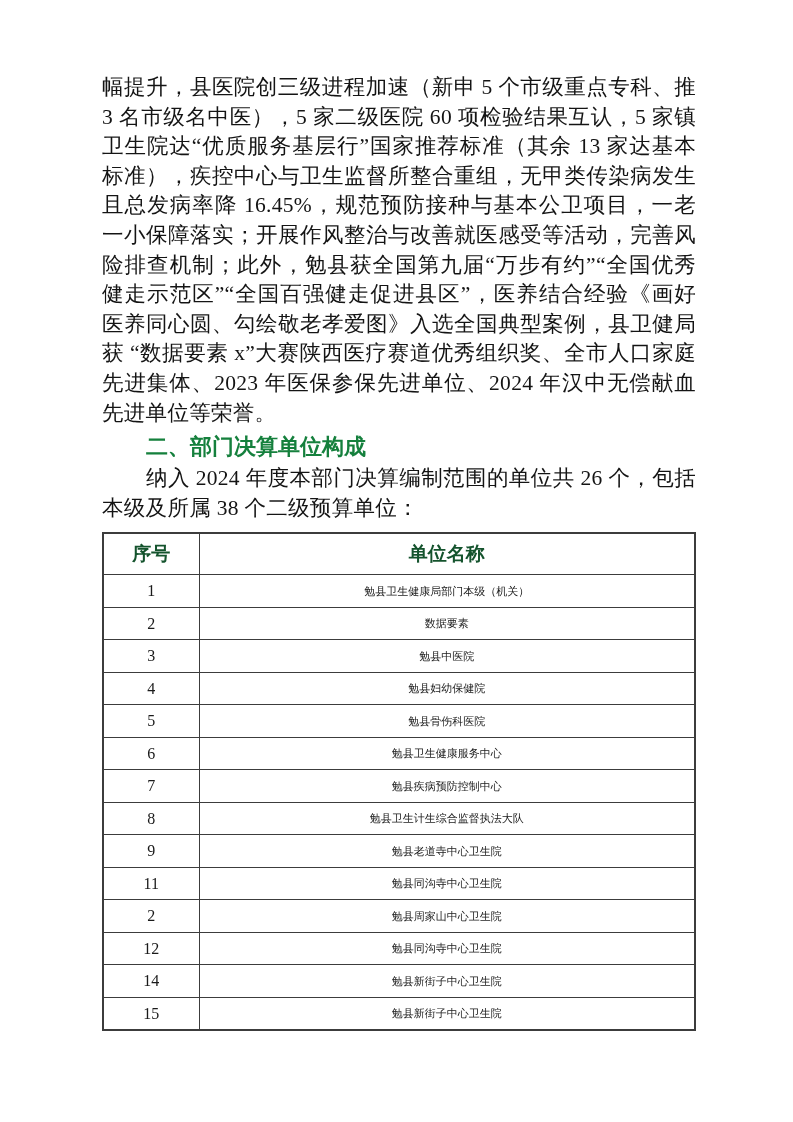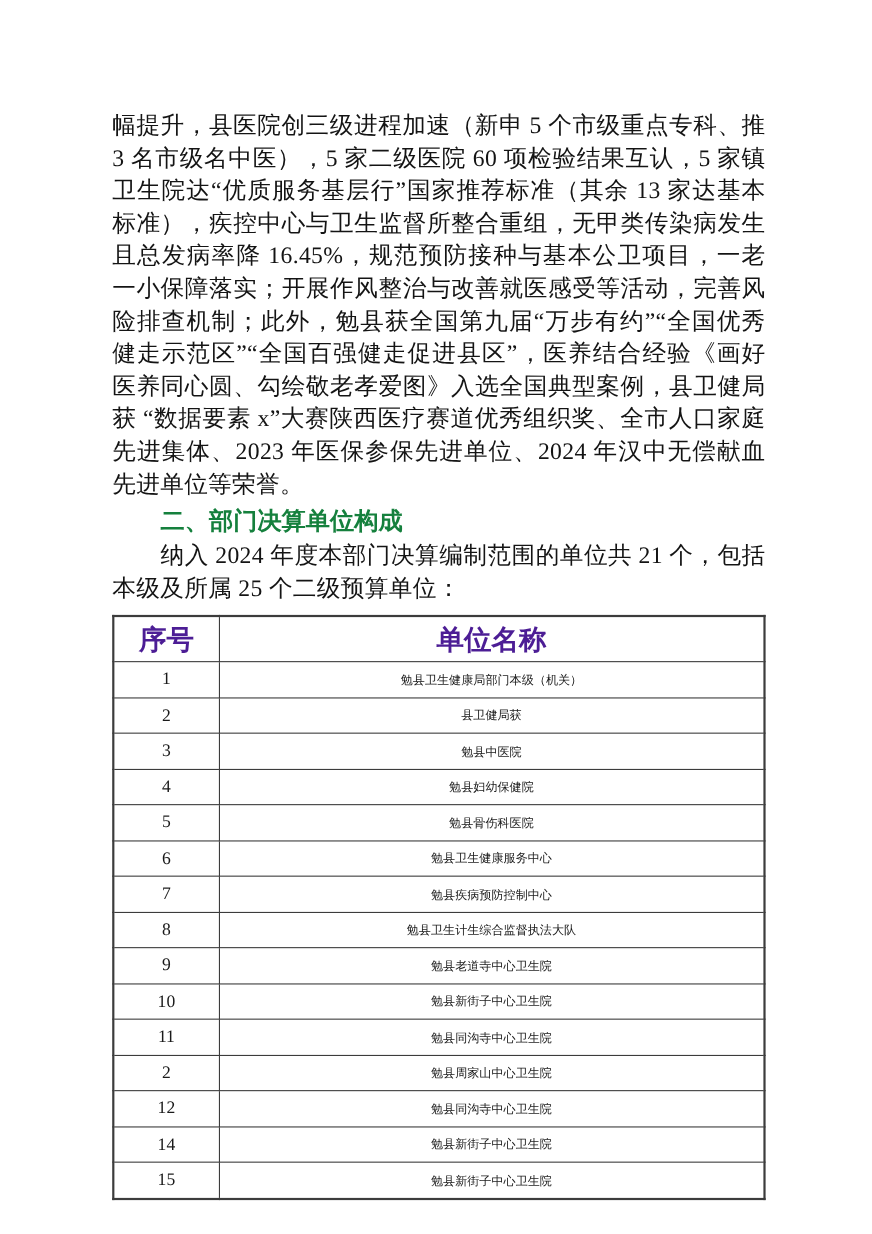--- a/index.html
+++ b/index.html
@@ -12,21 +12,21 @@
     width: 793px;
     height: 1122px;
     background: #ffffff;
     overflow: hidden;
     font-family: "Liberation Serif", "DejaVu Serif", serif;
     color: #141414;
   }
   .content {
     position: absolute;
     left: 102px;
-    top: 100px;
+    top: 73px;
     width: 594px;
   }
   .body-par {
     margin: 0;
     font-size: 21.5px;
     line-height: 29.6px;
     text-align: justify;
     text-justify: inter-ideograph;
     letter-spacing: 0.3px;
     word-break: break-all;
@@ -57,22 +57,22 @@
     text-align: center;
     vertical-align: middle;
     padding: 0 4px;
     overflow: hidden;
     white-space: nowrap;
   }
   table.unit-table th {
     height: 40px;
     font-family: "Liberation Sans", "DejaVu Sans", sans-serif;
     font-weight: 700;
-    font-size: 25px;
-    color: #4c1d95;
+    font-size: 19px;
+    color: #14532d;
   }
   table.unit-table td {
     height: 31.5px;
     font-size: 11px;
     font-weight: 400;
     color: #1a1a1a;
   }
   table.unit-table td.idx {
     font-family: "Liberation Serif", "DejaVu Serif", serif;
     font-size: 16px;
@@ -81,41 +81,41 @@
 </head>
 <body>
 
 <div class="page">
   <div class="content">
 
     <p class="body-par">幅提升，县医院创三级进程加速（新申 5 个市级重点专科、推 3 名市级名中医），5 家二级医院 60 项检验结果互认，5 家镇卫生院达“优质服务基层行”国家推荐标准（其余 13 家达基本标准），疾控中心与卫生监督所整合重组，无甲类传染病发生且总发病率降 16.45%，规范预防接种与基本公卫项目，一老一小保障落实；开展作风整治与改善就医感受等活动，完善风险排查机制；此外，勉县获全国第九届“万步有约”“全国优秀健走示范区”“全国百强健走促进县区”，医养结合经验《画好医养同心圆、勾绘敬老孝爱图》入选全国典型案例，县卫健局获 “数据要素 x”大赛陕西医疗赛道优秀组织奖、全市人口家庭先进集体、2023 年医保参保先进单位、2024 年汉中无偿献血先进单位等荣誉。</p>
 
     <h2 class="section-heading">二、部门决算单位构成</h2>
 
-    <p class="body-par indent2">纳入 2024 年度本部门决算编制范围的单位共 21 个，包括本级及所属 25 个二级预算单位：</p>
+    <p class="body-par indent2">纳入 2024 年度本部门决算编制范围的单位共 26 个，包括本级及所属 38 个二级预算单位：</p>
 
     <table class="unit-table">
       <colgroup>
         <col class="col-index">
         <col class="col-name">
       </colgroup>
       <thead>
         <tr>
           <th>序号</th>
           <th>单位名称</th>
         </tr>
       </thead>
       <tbody>
           <tr>
             <td class="idx">1</td>
             <td class="name">勉县卫生健康局部门本级（机关）</td>
           </tr>
           <tr>
             <td class="idx">2</td>
-            <td class="name">县卫健局获</td>
+            <td class="name">数据要素</td>
           </tr>
           <tr>
             <td class="idx">3</td>
             <td class="name">勉县中医院</td>
           </tr>
           <tr>
             <td class="idx">4</td>
             <td class="name">勉县妇幼保健院</td>
           </tr>
           <tr>
@@ -132,24 +132,20 @@
           </tr>
           <tr>
             <td class="idx">8</td>
             <td class="name">勉县卫生计生综合监督执法大队</td>
           </tr>
           <tr>
             <td class="idx">9</td>
             <td class="name">勉县老道寺中心卫生院</td>
           </tr>
           <tr>
-            <td class="idx">10</td>
-            <td class="name">勉县新街子中心卫生院</td>
-          </tr>
-          <tr>
             <td class="idx">11</td>
             <td class="name">勉县同沟寺中心卫生院</td>
           </tr>
           <tr>
             <td class="idx">2</td>
             <td class="name">勉县周家山中心卫生院</td>
           </tr>
           <tr>
             <td class="idx">12</td>
             <td class="name">勉县同沟寺中心卫生院</td>

